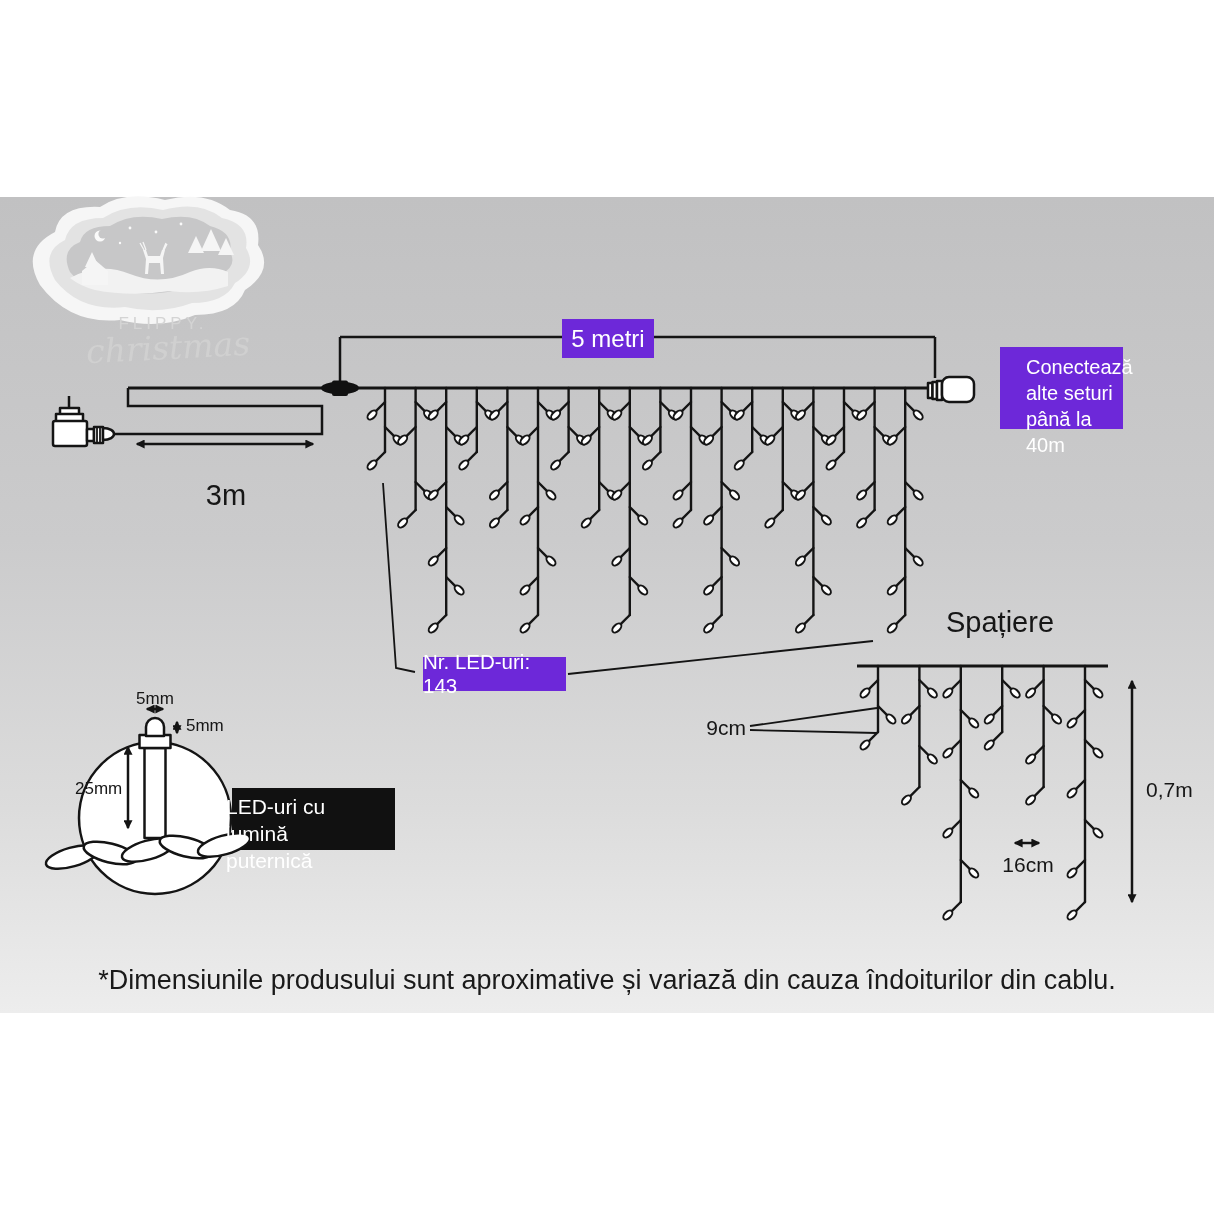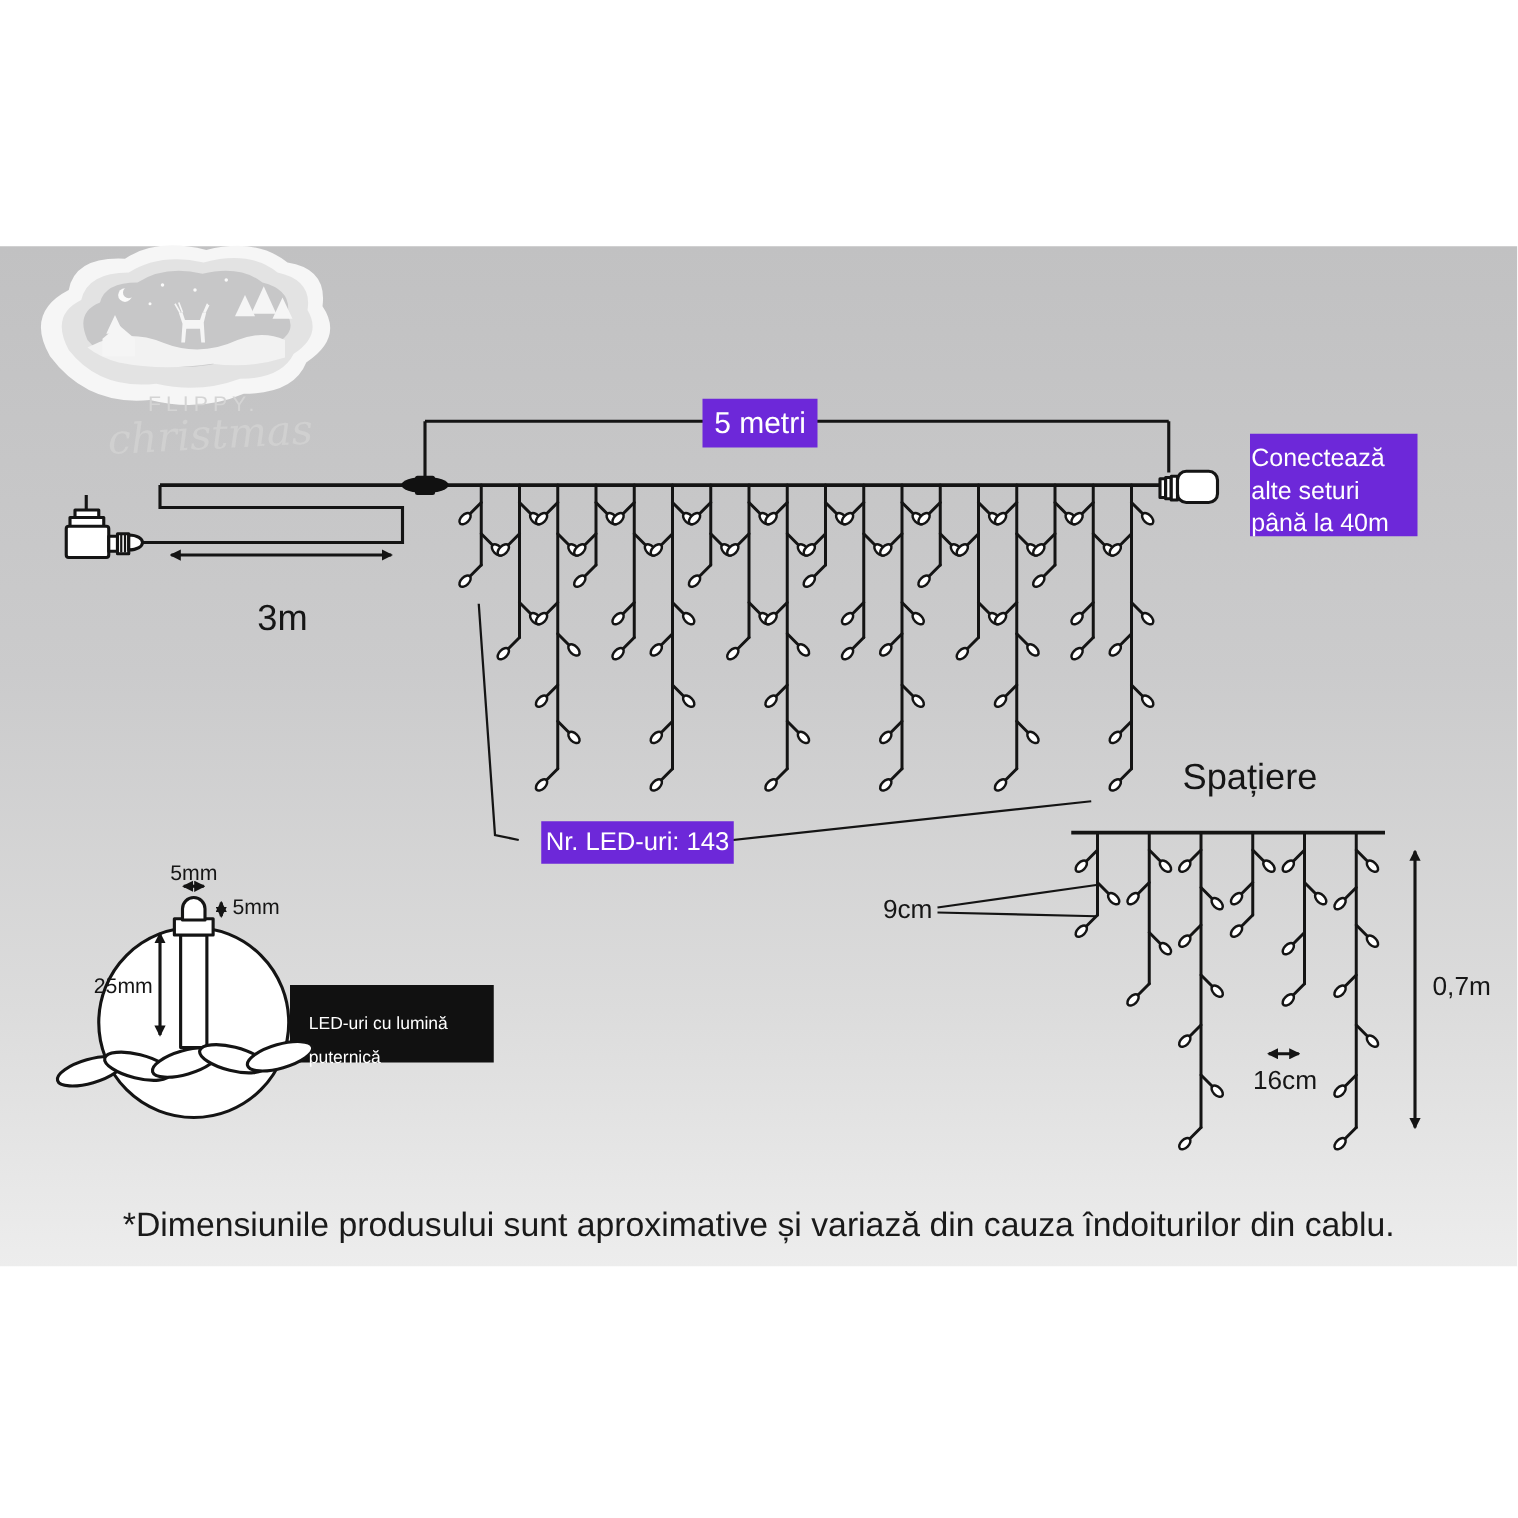--- a/index.html
+++ b/index.html
@@ -5,33 +5,33 @@
   html,body{margin:0;padding:0;background:#fff;}
   .stage{position:relative;width:1214px;height:1214px;background:#ffffff;overflow:hidden;
          font-family:"Liberation Sans","DejaVu Sans",sans-serif;color:#161616;}
   .panel{position:absolute;left:0;top:197px;width:1214px;height:816px;
          background:linear-gradient(180deg,#c1c1c2 0%,#cbcbcc 42%,#dcdcdc 75%,#ededed 100%);}
   svg#art{position:absolute;left:0;top:0;}
   .txt{position:absolute;white-space:nowrap;}
   .page-title{left:0;top:228px;width:1214px;text-align:center;font-size:61px;font-weight:bold;letter-spacing:1px;color:#141414;}
   .bbox{position:absolute;background:#6d28d9;color:#ffffff;}
   .box-5metri{left:562px;top:319px;width:92px;height:39px;display:flex;align-items:center;justify-content:center;font-size:24px;}
-  .box-conect{left:1000px;top:347px;width:134px;height:82px;box-sizing:border-box;padding:7px 0 0 1px;font-size:20px;line-height:26px;}
-  .box-nrled{left:433px;top:657px;width:154px;height:34px;display:flex;align-items:center;justify-content:center;font-size:20.5px;}
+  .box-conect{left:1000px;top:347px;width:123px;height:82px;box-sizing:border-box;padding:7px 0 0 26px;font-size:20px;line-height:26px;}
+  .box-nrled{left:423px;top:657px;width:143px;height:34px;display:flex;align-items:center;justify-content:center;font-size:20.5px;}
   .lbl-3m{left:186px;top:479px;width:80px;text-align:center;font-size:29px;}
   .lbl-spatiere{left:946px;top:606px;font-size:29px;}
   .lbl-9cm{left:698px;top:716px;width:48px;text-align:right;font-size:21px;}
   .lbl-16cm{left:987px;top:853px;width:82px;text-align:center;font-size:21px;}
   .lbl-07m{left:1146px;top:778px;font-size:21px;}
   .lbl-marimea{left:56px;top:654px;font-size:27px;}
   .lbl-5mm-top{left:130px;top:689px;width:50px;text-align:center;font-size:17px;}
   .lbl-5mm-right{left:186px;top:716px;font-size:17px;}
   .lbl-25mm{left:75px;top:779px;width:47px;text-align:right;font-size:17px;}
-  .lednote{position:absolute;left:237px;top:788px;width:163px;height:62px;box-sizing:border-box;
-           padding:17px 0 0 10px;color:#fff;font-size:14px;line-height:27px;}
+  .lednote{position:absolute;left:216px;top:788px;width:163px;height:62px;box-sizing:border-box;
+           padding:5px 0 0 10px;color:#fff;font-size:21px;line-height:27px;}
   .footnote{left:0;top:965px;width:1214px;text-align:center;font-size:27px;color:#1a1a1a;}
   .logo-brand{left:113px;top:314px;width:100px;text-align:center;font-size:17px;letter-spacing:4px;color:#d4d4d4;}
   .logo-script{left:86px;top:328px;font-size:33px;font-style:italic;font-family:"DejaVu Serif","Liberation Serif",serif;
                color:#d0d0d0;transform:rotate(-3deg);}
   
   .w2{stroke:#141414;stroke-width:2.4;fill:none;stroke-linecap:round;}
   .w25{stroke:#141414;stroke-width:2.5;fill:none;}
   .w3{stroke:#141414;stroke-width:3;fill:none;}
   .thin{stroke:#141414;stroke-width:1.8;fill:none;}
   .led{fill:#ffffff;stroke:#141414;stroke-width:2;}

